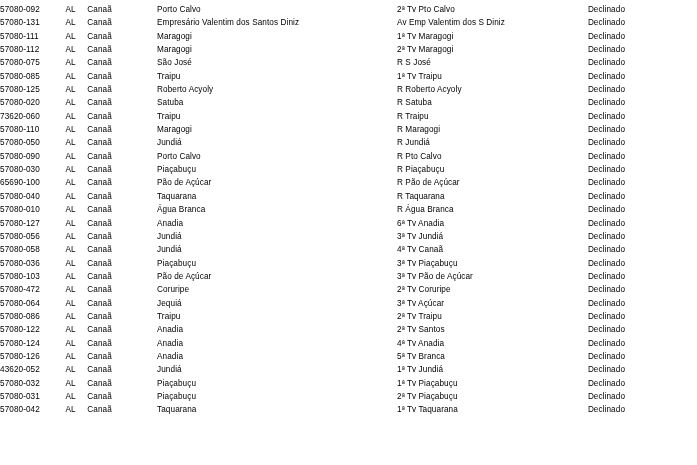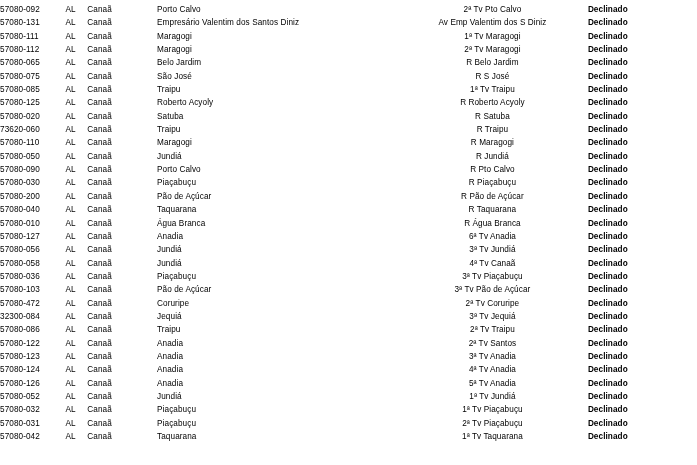--- a/index.html
+++ b/index.html
@@ -35,22 +35,22 @@
     overflow: hidden;
     vertical-align: top;
     font-size: 8.2px;
     line-height: 13.35px;
     letter-spacing: 0.01em;
   }
   td.c-code   { width: 60px;  padding-left: 58px; }
   td.c-uf     { width: 20px; }
   td.c-city   { width: 64px; }
   td.c-name   { width: 220px; }
-  td.c-abbr   { width: 175px; text-align: center; }
-  td.c-status { width: 100px; font-weight: bold; }
+  td.c-abbr   { width: 175px; }
+  td.c-status { width: 100px; }
 </style>
 </head>
 <body>
 
 <div class="page">
   <table class="listing">
     <tbody>
         <tr>
           <td class="c-code">57080-092</td>
           <td class="c-uf">AL</td>
@@ -77,28 +77,20 @@
         </tr>
         <tr>
           <td class="c-code">57080-112</td>
           <td class="c-uf">AL</td>
           <td class="c-city">Canaã</td>
           <td class="c-name">Maragogi</td>
           <td class="c-abbr">2ª Tv Maragogi</td>
           <td class="c-status">Declinado</td>
         </tr>
         <tr>
-          <td class="c-code">57080-065</td>
-          <td class="c-uf">AL</td>
-          <td class="c-city">Canaã</td>
-          <td class="c-name">Belo Jardim</td>
-          <td class="c-abbr">R Belo Jardim</td>
-          <td class="c-status">Declinado</td>
-        </tr>
-        <tr>
           <td class="c-code">57080-075</td>
           <td class="c-uf">AL</td>
           <td class="c-city">Canaã</td>
           <td class="c-name">São José</td>
           <td class="c-abbr">R S José</td>
           <td class="c-status">Declinado</td>
         </tr>
         <tr>
           <td class="c-code">57080-085</td>
           <td class="c-uf">AL</td>
@@ -157,21 +149,21 @@
         </tr>
         <tr>
           <td class="c-code">57080-030</td>
           <td class="c-uf">AL</td>
           <td class="c-city">Canaã</td>
           <td class="c-name">Piaçabuçu</td>
           <td class="c-abbr">R Piaçabuçu</td>
           <td class="c-status">Declinado</td>
         </tr>
         <tr>
-          <td class="c-code">57080-200</td>
+          <td class="c-code">65690-100</td>
           <td class="c-uf">AL</td>
           <td class="c-city">Canaã</td>
           <td class="c-name">Pão de Açúcar</td>
           <td class="c-abbr">R Pão de Açúcar</td>
           <td class="c-status">Declinado</td>
         </tr>
         <tr>
           <td class="c-code">57080-040</td>
           <td class="c-uf">AL</td>
           <td class="c-city">Canaã</td>
@@ -229,69 +221,61 @@
         </tr>
         <tr>
           <td class="c-code">57080-472</td>
           <td class="c-uf">AL</td>
           <td class="c-city">Canaã</td>
           <td class="c-name">Coruripe</td>
           <td class="c-abbr">2ª Tv Coruripe</td>
           <td class="c-status">Declinado</td>
         </tr>
         <tr>
-          <td class="c-code">32300-084</td>
+          <td class="c-code">57080-064</td>
           <td class="c-uf">AL</td>
           <td class="c-city">Canaã</td>
           <td class="c-name">Jequiá</td>
-          <td class="c-abbr">3ª Tv Jequiá</td>
+          <td class="c-abbr">3ª Tv Açúcar</td>
           <td class="c-status">Declinado</td>
         </tr>
         <tr>
           <td class="c-code">57080-086</td>
           <td class="c-uf">AL</td>
           <td class="c-city">Canaã</td>
           <td class="c-name">Traipu</td>
           <td class="c-abbr">2ª Tv Traipu</td>
           <td class="c-status">Declinado</td>
         </tr>
         <tr>
           <td class="c-code">57080-122</td>
           <td class="c-uf">AL</td>
           <td class="c-city">Canaã</td>
           <td class="c-name">Anadia</td>
           <td class="c-abbr">2ª Tv Santos</td>
           <td class="c-status">Declinado</td>
         </tr>
         <tr>
-          <td class="c-code">57080-123</td>
-          <td class="c-uf">AL</td>
-          <td class="c-city">Canaã</td>
-          <td class="c-name">Anadia</td>
-          <td class="c-abbr">3ª Tv Anadia</td>
-          <td class="c-status">Declinado</td>
-        </tr>
-        <tr>
           <td class="c-code">57080-124</td>
           <td class="c-uf">AL</td>
           <td class="c-city">Canaã</td>
           <td class="c-name">Anadia</td>
           <td class="c-abbr">4ª Tv Anadia</td>
           <td class="c-status">Declinado</td>
         </tr>
         <tr>
           <td class="c-code">57080-126</td>
           <td class="c-uf">AL</td>
           <td class="c-city">Canaã</td>
           <td class="c-name">Anadia</td>
-          <td class="c-abbr">5ª Tv Anadia</td>
-          <td class="c-status">Declinado</td>
-        </tr>
-        <tr>
-          <td class="c-code">57080-052</td>
+          <td class="c-abbr">5ª Tv Branca</td>
+          <td class="c-status">Declinado</td>
+        </tr>
+        <tr>
+          <td class="c-code">43620-052</td>
           <td class="c-uf">AL</td>
           <td class="c-city">Canaã</td>
           <td class="c-name">Jundiá</td>
           <td class="c-abbr">1ª Tv Jundiá</td>
           <td class="c-status">Declinado</td>
         </tr>
         <tr>
           <td class="c-code">57080-032</td>
           <td class="c-uf">AL</td>
           <td class="c-city">Canaã</td>

